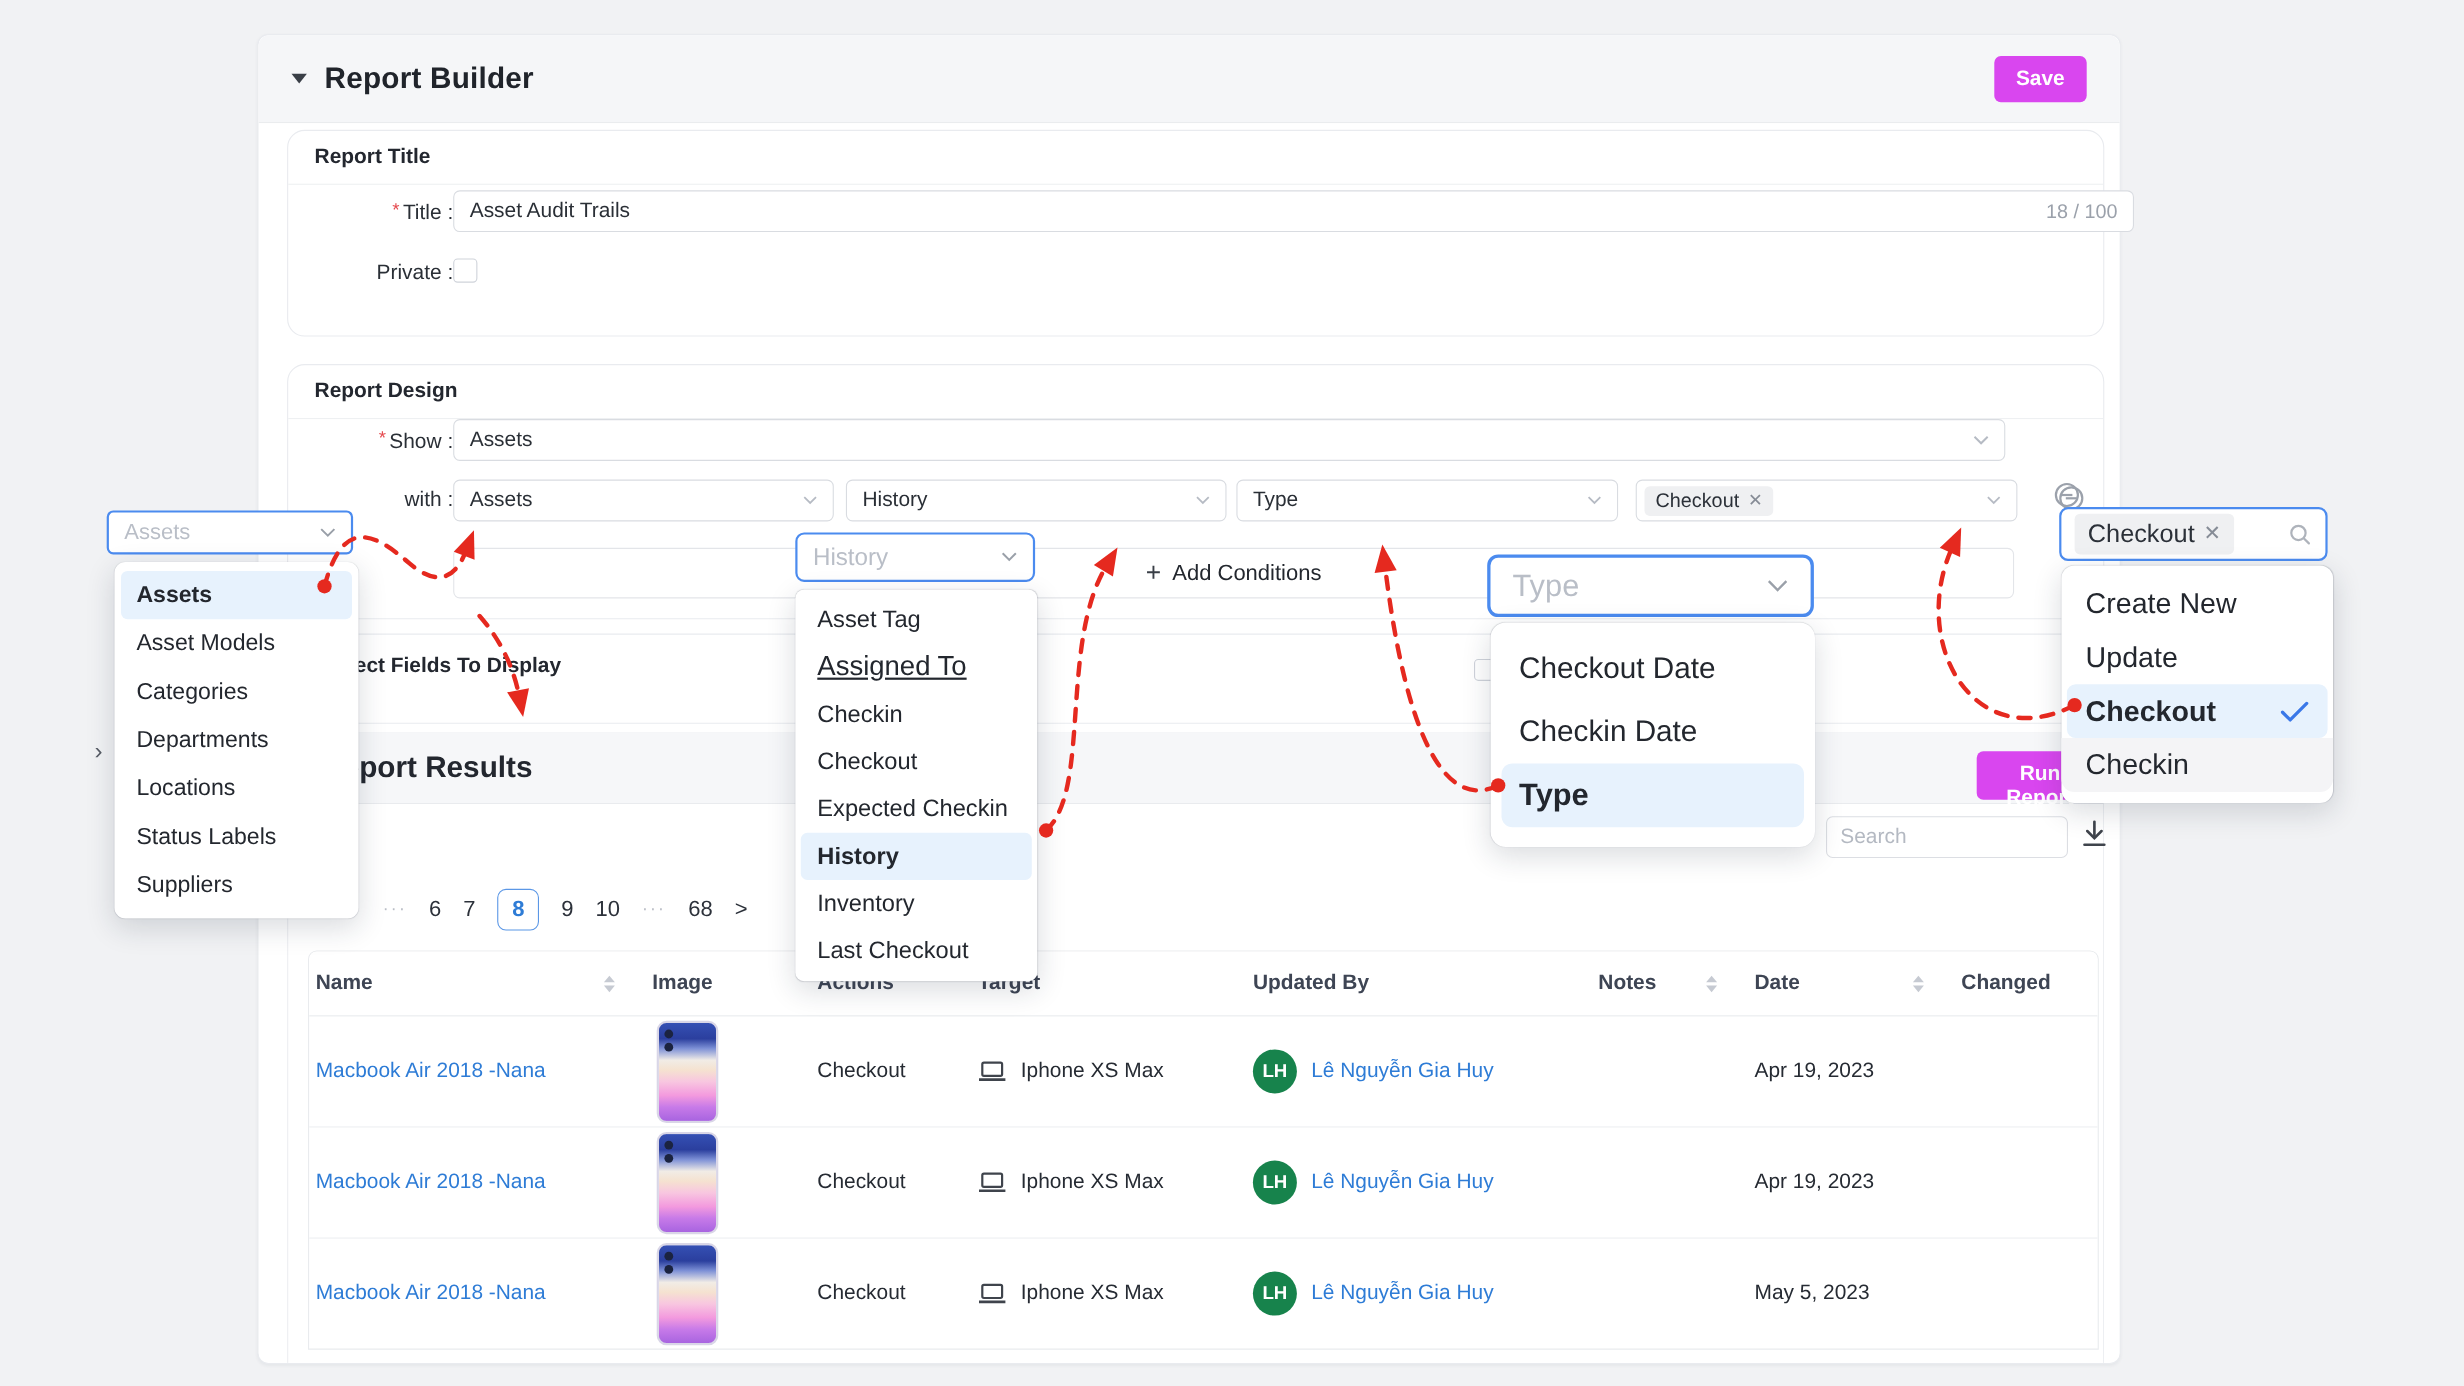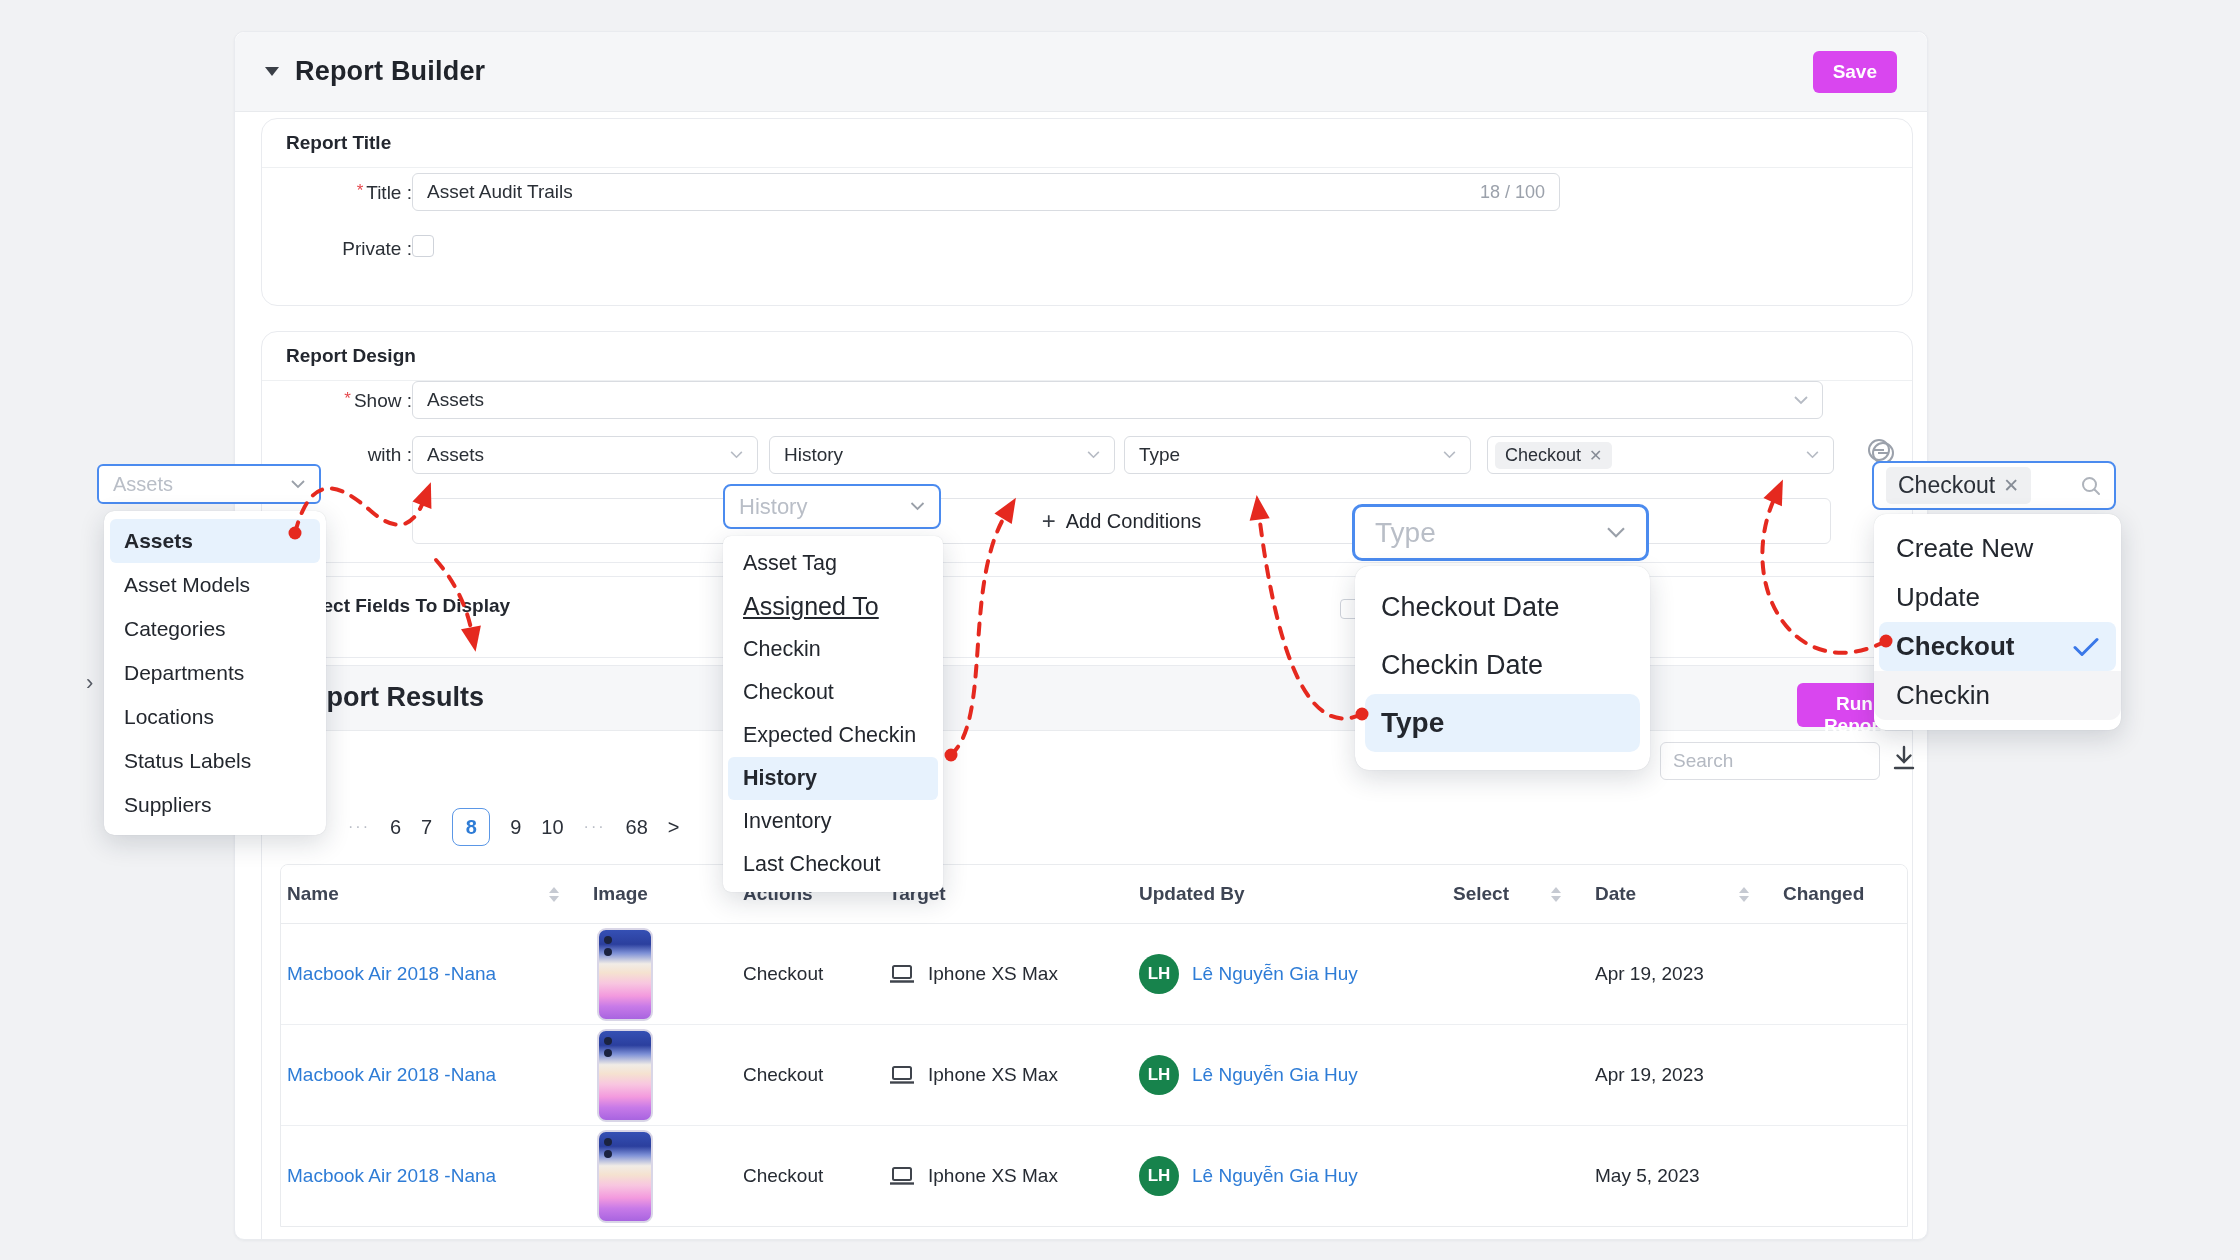--- a/index.html
+++ b/index.html
@@ -88,21 +88,21 @@
   <div class="abs app-header">
     <span class="caret-down"></span>
     <span class="app-title">Report Builder</span>
     <button class="btn-primary">Save</button>
   </div>
 
   <div class="abs card" style="left:26px;top:86px;width:1652px;height:188px;">
     <div class="card-heading">Report Title</div>
     <div class="abs" style="left:0;top:44px;right:0;height:60px;">
       <span class="form-label" style="top:18px;"><span class="req">*</span><span>Title :</span></span>
-      <div class="abs input" style="left:150px;top:10px;width:1148px;height:38px;gap:44px;">
+      <div class="abs input" style="left:150px;top:10px;width:1528px;height:38px;gap:44px;">
         <span>Asset Audit Trails</span>
         <span class="muted" style="margin-left:auto;font-size:18px;">18 / 100</span>
       </div>
     </div>
     <div class="abs" style="left:0;top:108px;right:0;height:50px;">
       <span class="form-label" style="top:11px;">Private :</span>
       <span class="abs checkbox" style="left:150px;top:8px;"></span>
     </div>
   </div>
 
@@ -201,21 +201,21 @@
         <div class="th">
             <span>Actions</span>
           </div>
         <div class="th">
             <span>Target</span>
           </div>
         <div class="th">
             <span>Updated By</span>
           </div>
         <div class="th">
-            <span>Select</span>
+            <span>Notes</span>
           <span class="sort">
               <i class="up"></i>
               <i class="dn"></i>
             </span>
           </div>
         <div class="th">
             <span>Date</span>
           <span class="sort">
               <i class="up"></i>
               <i class="dn"></i>

